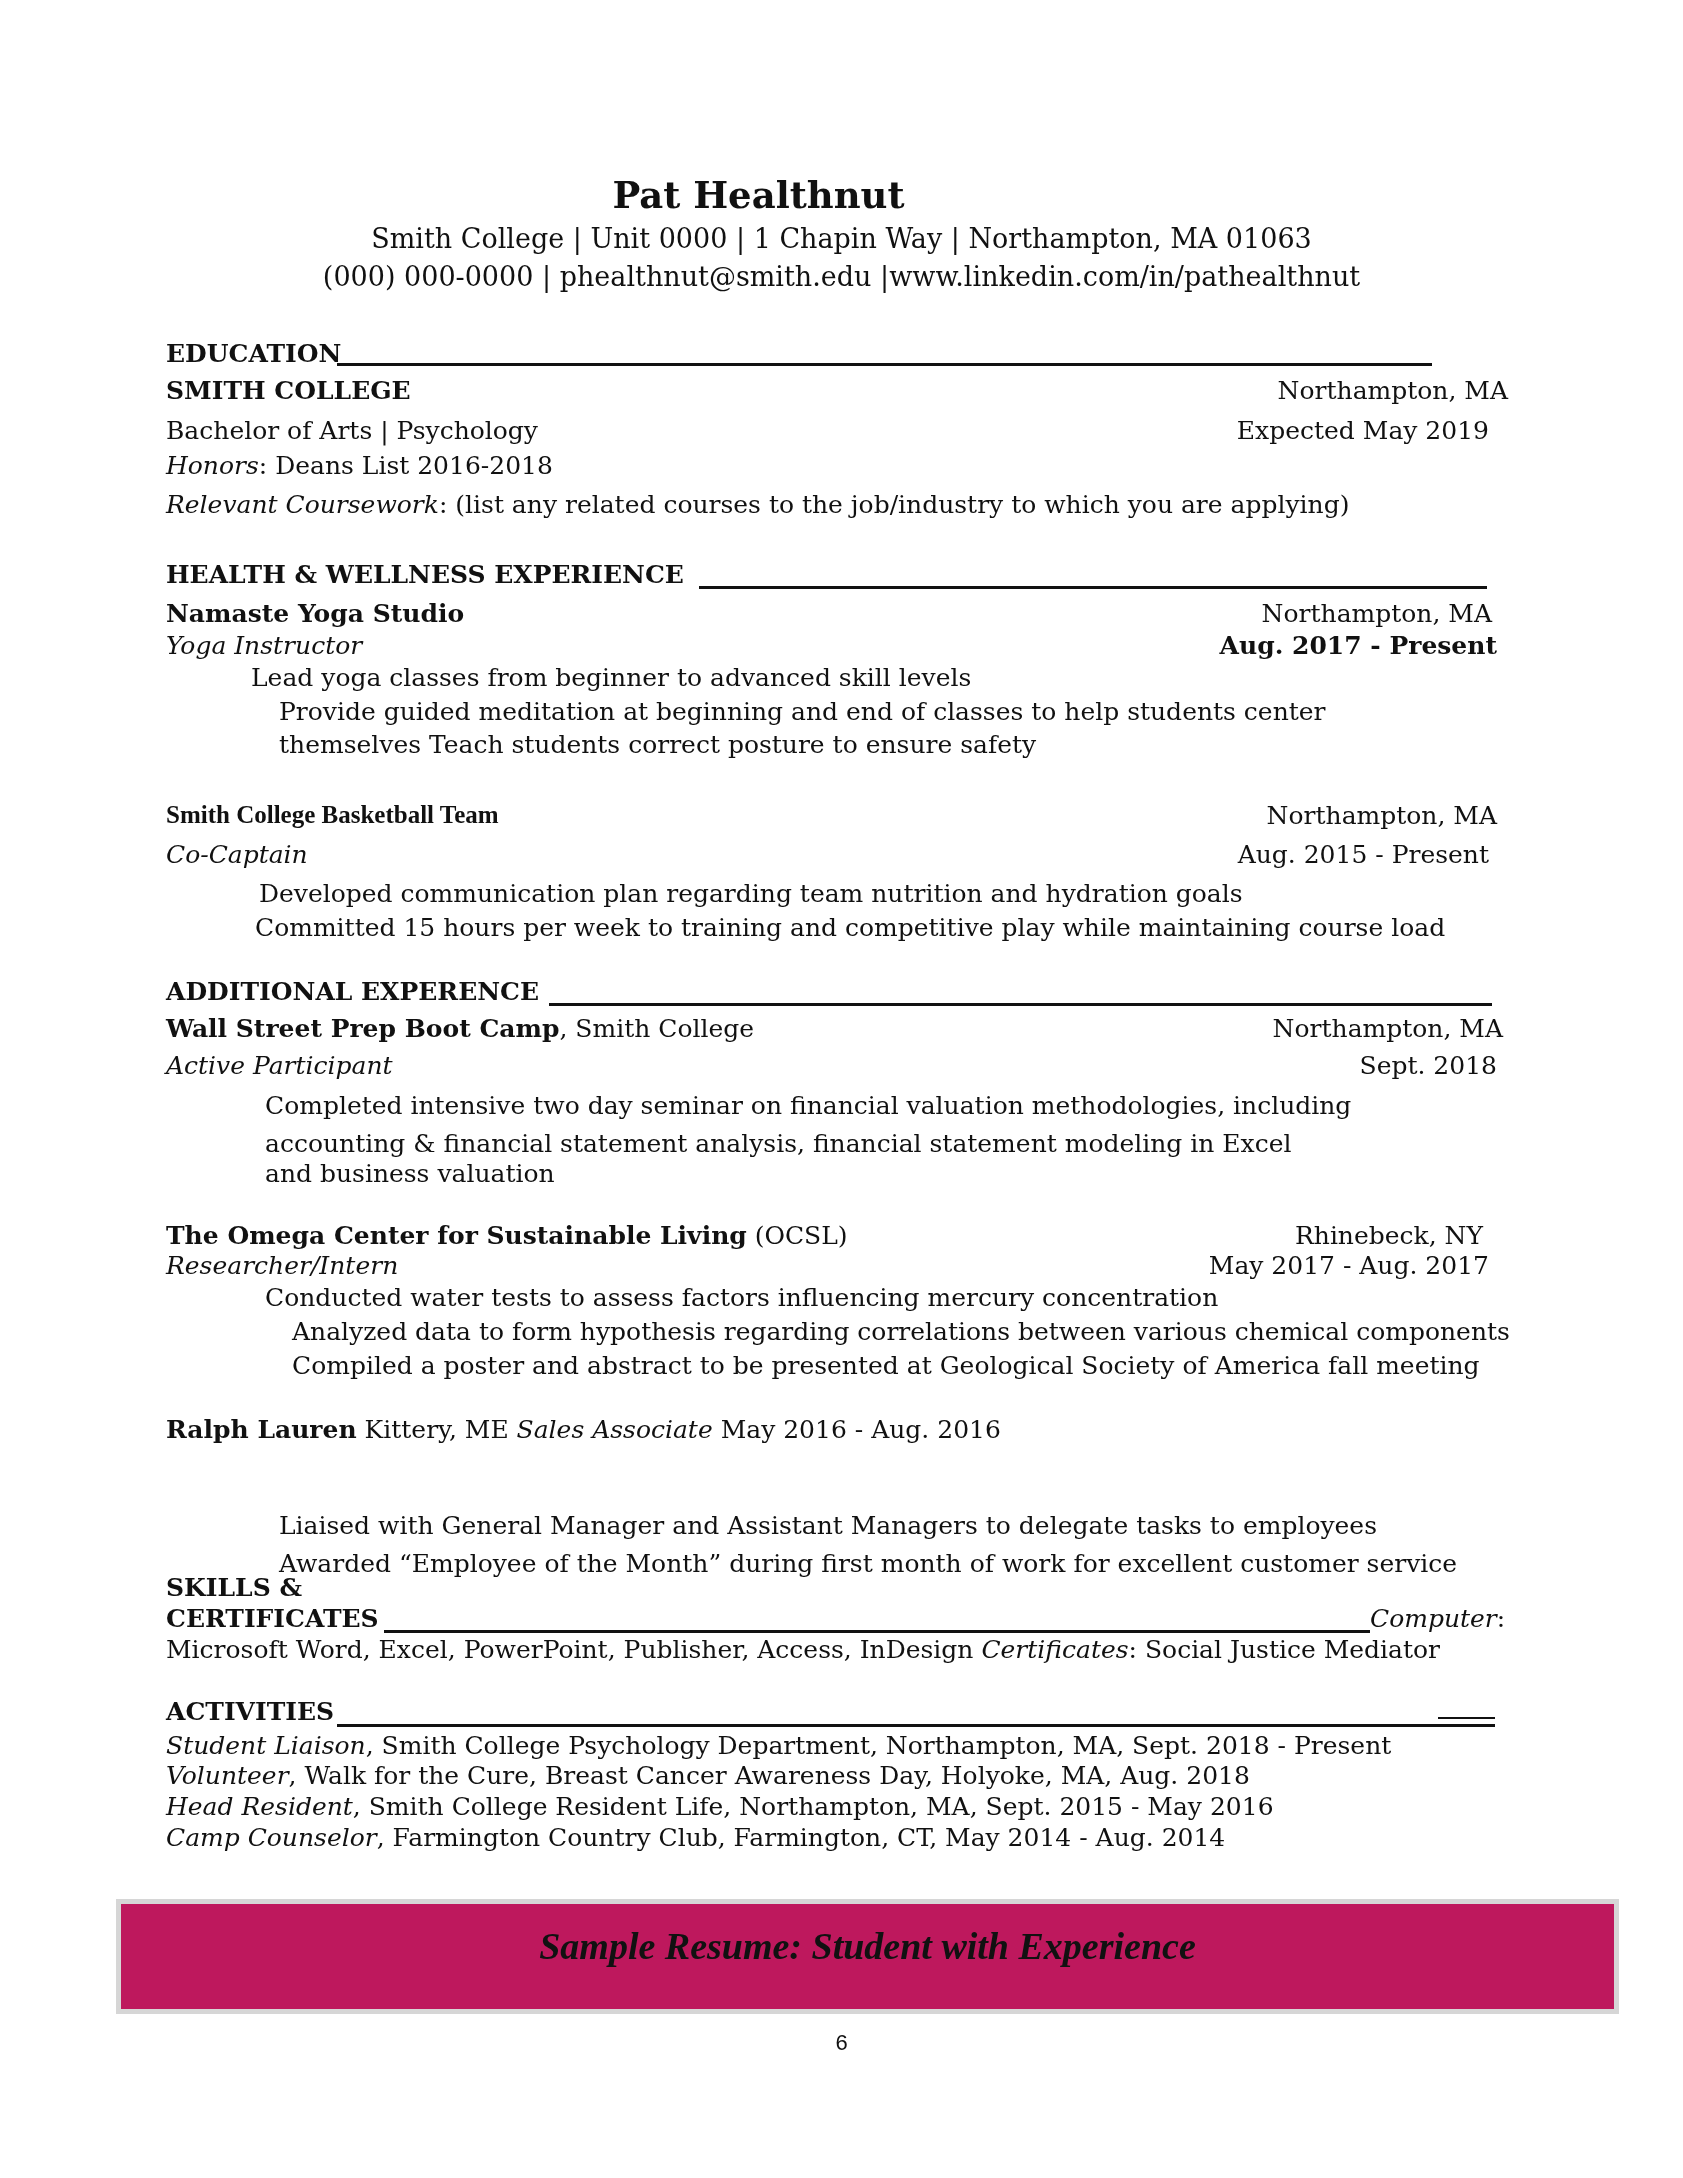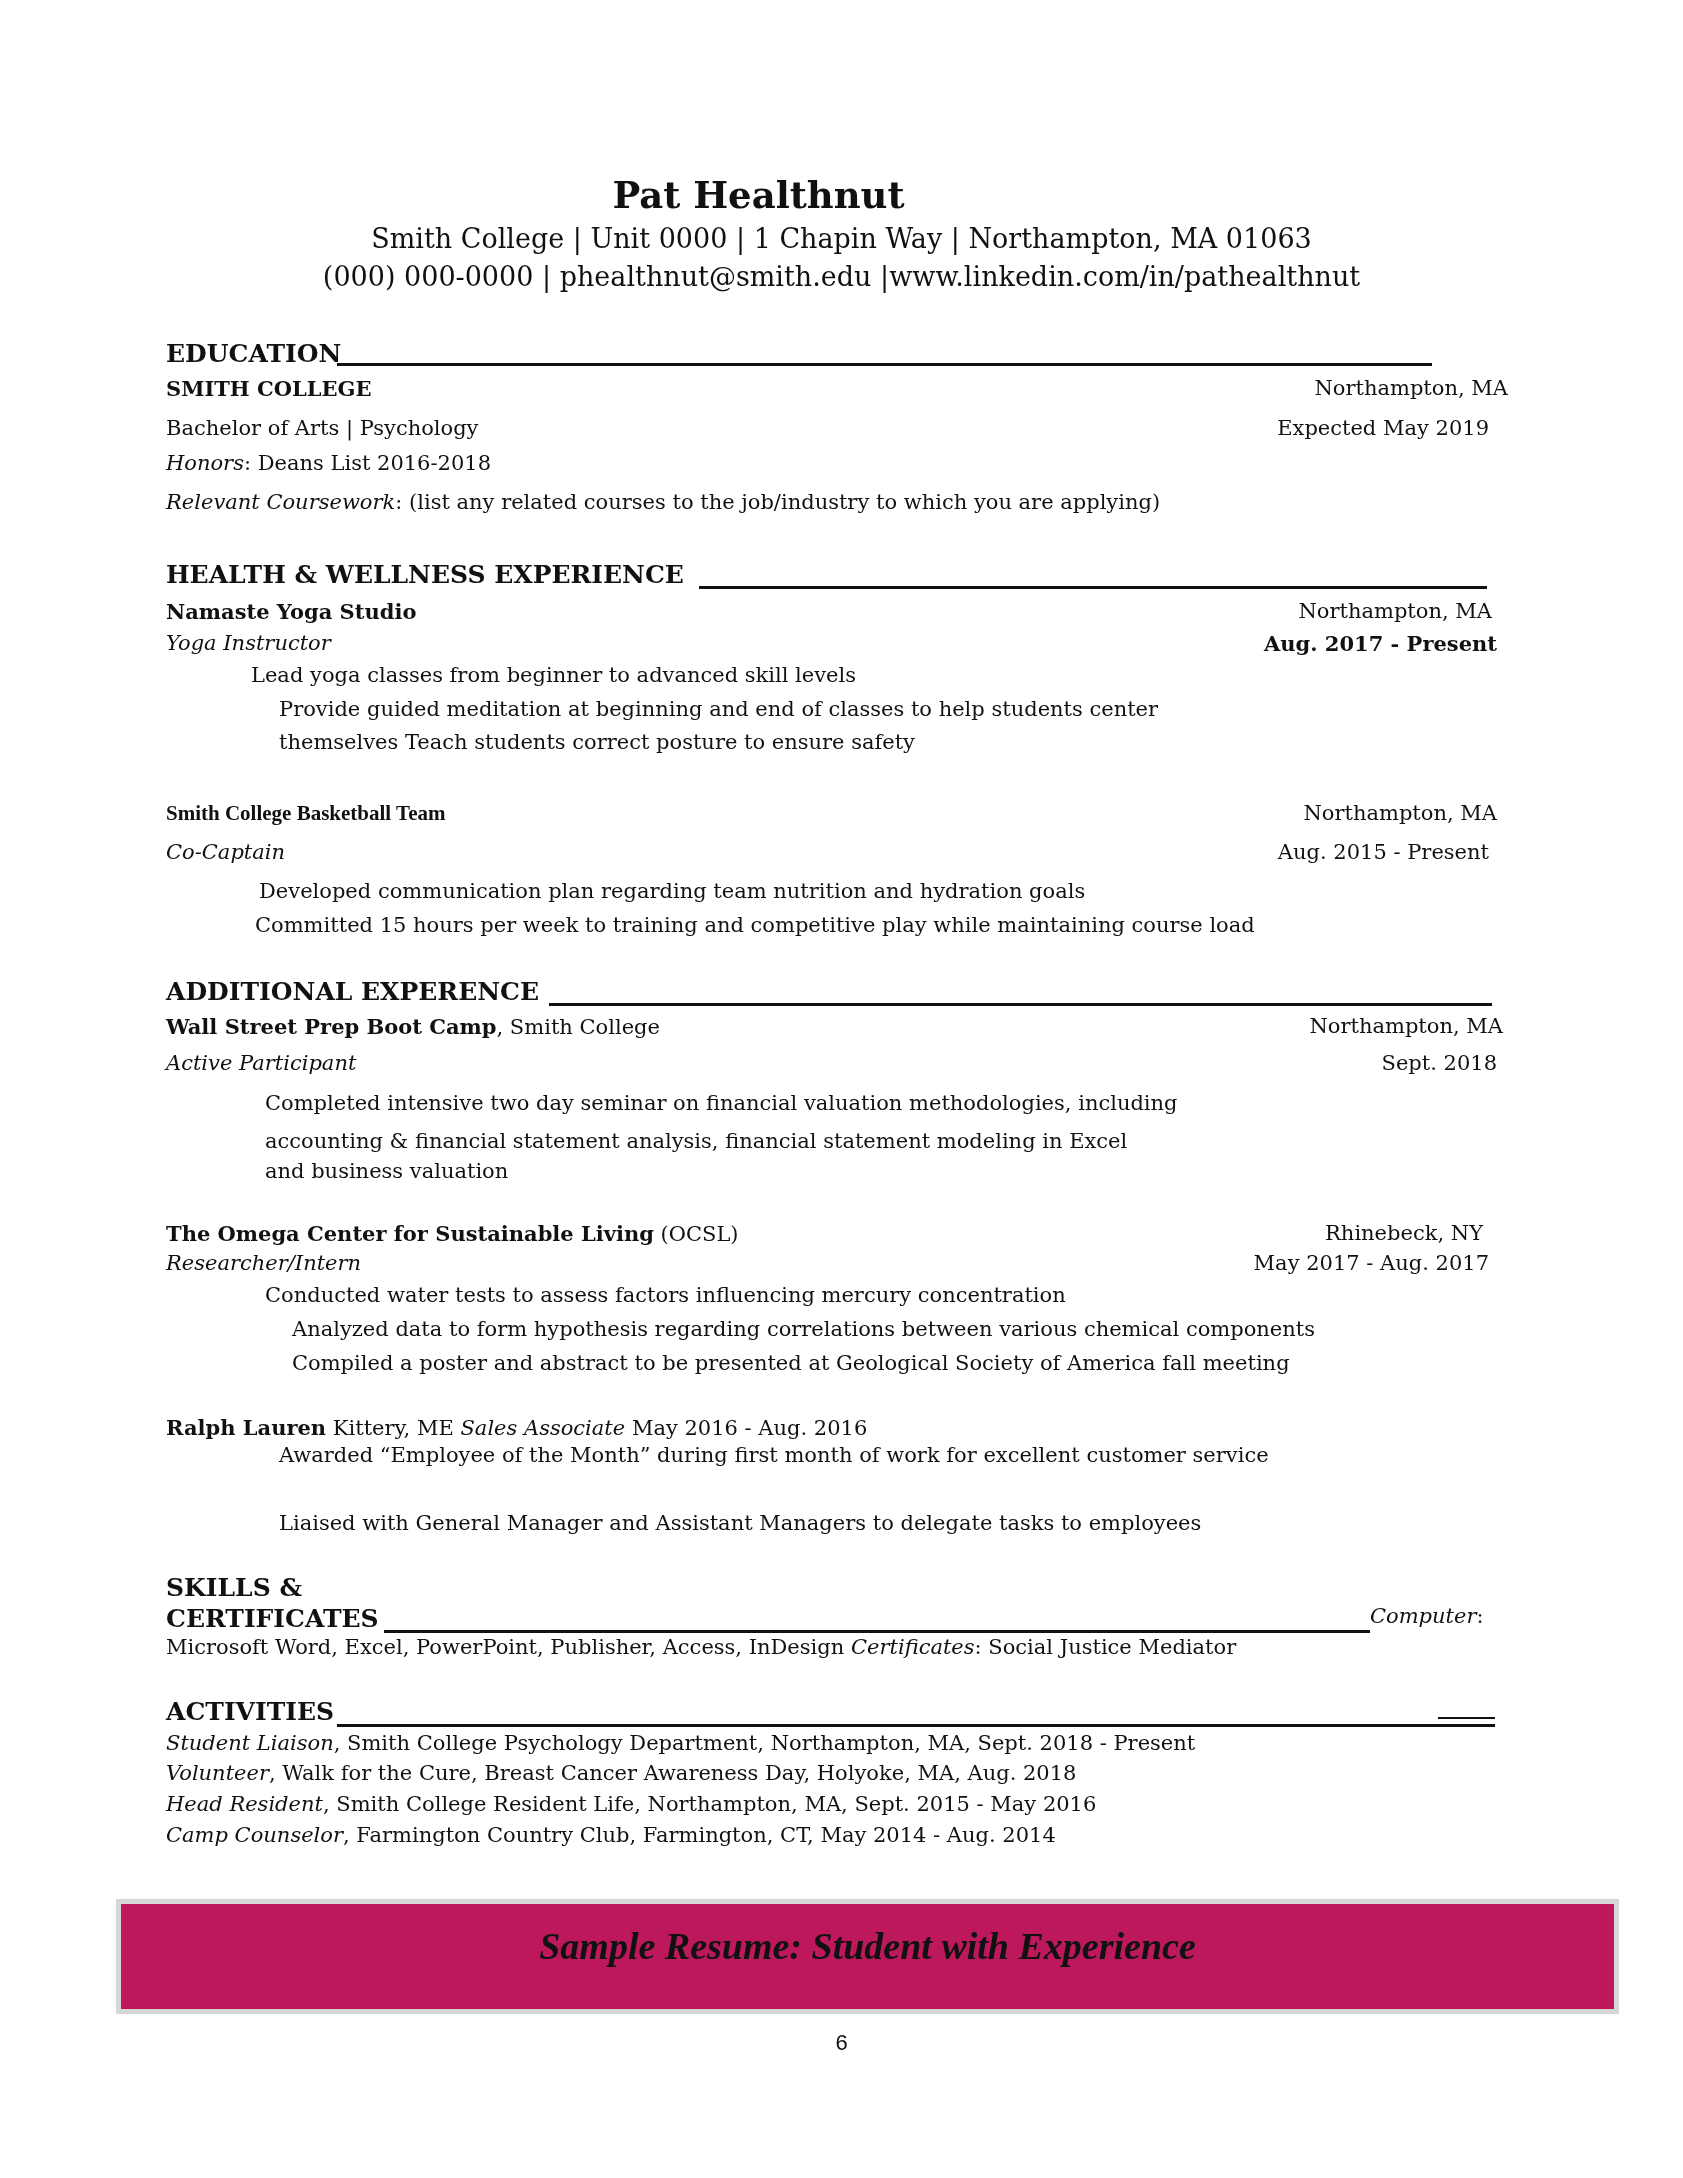--- a/index.html
+++ b/index.html
@@ -4,21 +4,21 @@
 <style>
   html, body { margin:0; padding:0; background:#ffffff; }
   body { width:1683px; height:2178px; position:relative; overflow:hidden;
          font-family:"DejaVu Serif", "Liberation Serif", serif; color:#111; }
   .abs { position:absolute; white-space:nowrap; }
   .r { text-align:right; }
   .b { font-weight:bold; }
   .i { font-style:italic; }
   .name { font-size:37px; font-weight:bold; left:12px; width:1429px; text-align:center; top:173px;margin-left:32px; }
   .contact { font-size:27px; left:0; width:1683px; text-align:center; }
-  .t { font-size:21px; }
+  .t { font-size:25px; }
   .hdr { font-size:25px; font-weight:bold; }
   .hdr .lbl { text-decoration-thickness:2px; }
   .rule { position:absolute; height:3px; background:#111; }
   .footer-box { position:absolute; left:116px; top:1899px; width:1493px; height:105px;
                 border:5px solid #d6d6d6; background:#be185d; }
   .footer-title { position:absolute; left:0; top:20px; width:100%; text-align:center;
                   font-family:"Liberation Serif", serif; font-style:italic; font-weight:bold; font-size:38px; }
   .pagenum { position:absolute; left:0; width:1683px; text-align:center; top:2030px;
              font-family:"Liberation Sans", sans-serif; font-size:22px; }
 </style>
@@ -69,21 +69,21 @@
 
 <div class="abs t" style="left:166px; top:1221px;"><span class="b">The Omega Center for Sustainable Living</span><span> (OCSL)</span></div>
 <div class="abs t r" style="right:200px; top:1221px;">Rhinebeck, NY</div>
 <div class="abs t i" style="left:166px; top:1251px;">Researcher/Intern</div>
 <div class="abs t r" style="right:194px; top:1251px;">May 2017 - Aug. 2017</div>
 <div class="abs t" style="left:265px; top:1283px;">Conducted water tests to assess factors influencing mercury concentration</div>
 <div class="abs t" style="left:292px; top:1317px;">Analyzed data to form hypothesis regarding correlations between various chemical components</div>
 <div class="abs t" style="left:292px; top:1351px;">Compiled a poster and abstract to be presented at Geological Society of America fall meeting</div>
 
 <div class="abs t" style="left:166px; top:1415px;"><span class="b">Ralph Lauren</span><span> Kittery, ME </span><span class="i">Sales Associate</span><span> May 2016 - Aug. 2016</span></div>
-<div class="abs t" style="left:279px; top:1443px;text-align:right;">Awarded “Employee of the Month” during first month of work for excellent customer service</div>
+<div class="abs t" style="left:279px; top:1549px;text-align:right;">Awarded “Employee of the Month” during first month of work for excellent customer service</div>
 <div class="abs t" style="left:279px; top:1511px;">Liaised with General Manager and Assistant Managers to delegate tasks to employees</div>
 
 <div class="abs hdr" style="left:166px; top:1573px;"><span class="lbl">SKILLS &amp;</span></div>
 <div class="abs hdr" style="left:166px; top:1604px;"><span class="lbl">CERTIFICATES</span></div>
 <div class="rule" style="left:384px; top:1630px; width:986px;"></div>
 <div class="abs t" style="left:1370px; top:1604px;"><span class="i">Computer</span><span>:</span></div>
 <div class="abs t" style="left:166px; top:1635px;"><span>Microsoft Word, Excel, PowerPoint, Publisher, Access, InDesign </span><span class="i">Certificates</span><span>: Social Justice Mediator</span></div>
 
 <div class="abs hdr" style="left:166px; top:1697px;"><span class="lbl">ACTIVITIES</span></div>
 <div class="rule" style="left:337px; top:1724px; width:1158px;"></div>

